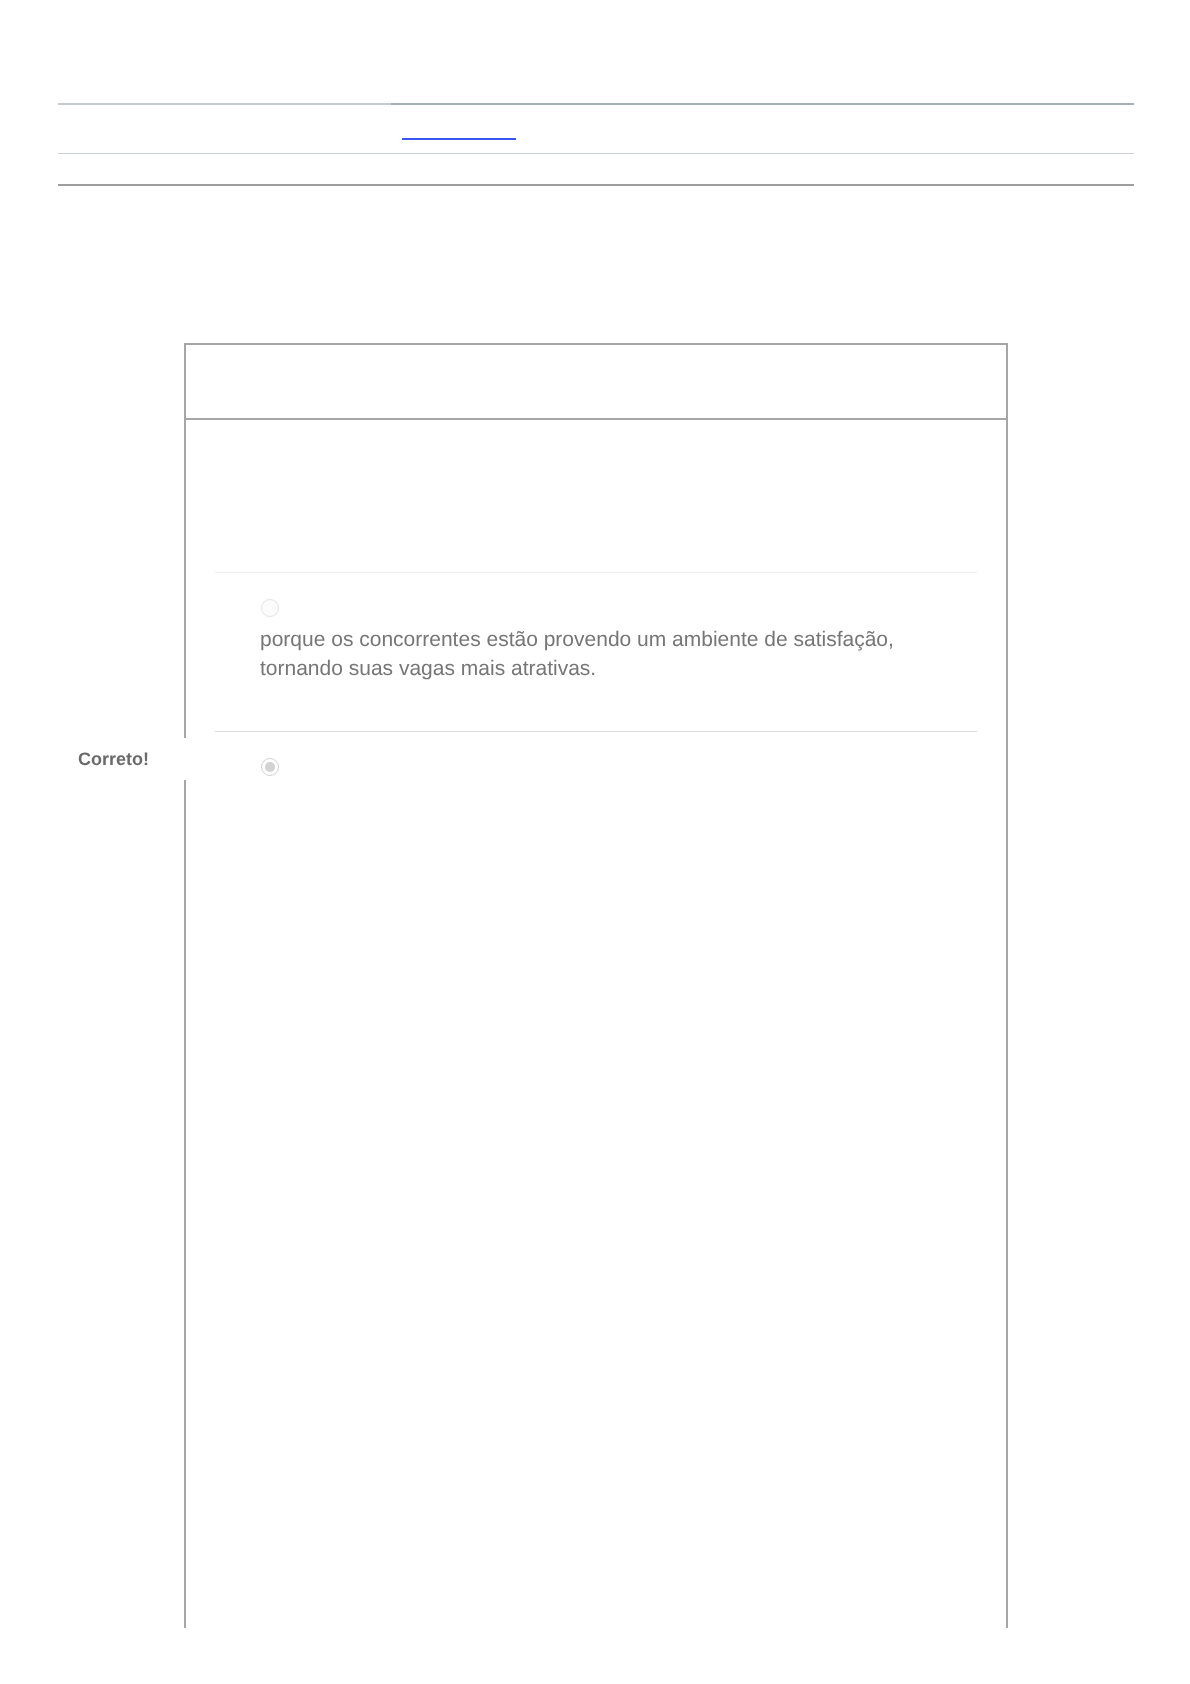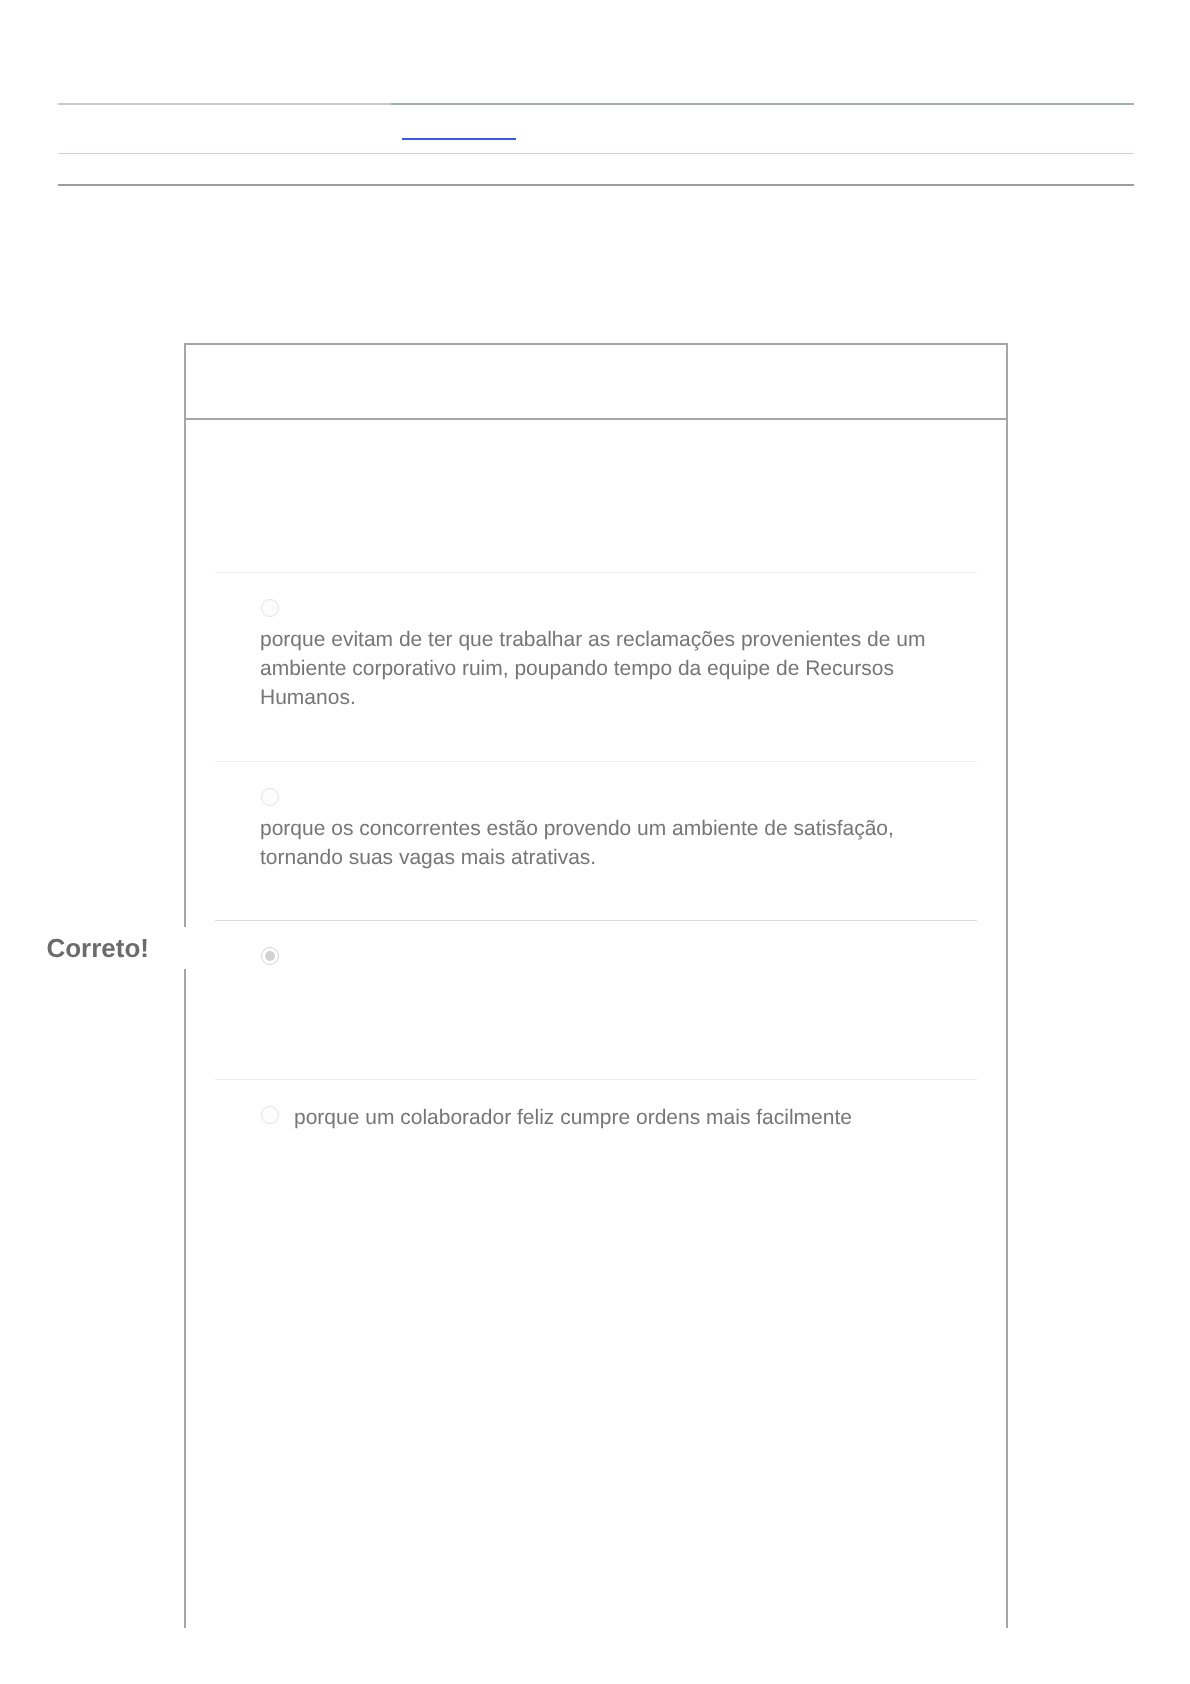--- a/index.html
+++ b/index.html
@@ -63,21 +63,21 @@
     min-height:158.4px;
   }
   .answer-text.hidden { color:#ffffff; }
 
   
   .answer.inline .radio { top:26px; }
   .answer.inline .answer-text { margin-left:79px; padding-top:23px; padding-bottom:0; }
 
   .correct-flag {
     position:absolute; left:-207px; top:6px; width:185px;
-    text-align:left; color:#6b6b6b; font-size:26px;
+    text-align:left; color:#6b6b6b; font-size:18px;
     font-weight:bold; line-height:24px;
     background:#ffffff; padding:9px 0 9px 0;
     z-index:3;
   }
   .correct-flag > span { display:inline-block; width:141px; text-align:right; }
 </style>
 </head>
 <body>
 
 <div class="hdr-rule-1a"></div>
@@ -91,36 +91,24 @@
 <div class="question">
   <div class="question-header">
     <span class="question-name"></span>
     <span class="question-points"></span>
   </div>
   <div class="question-text"></div>
   <ul class="answers" id="answers">
       <li class="answer">
         <div class="answer-body">
           <span class="radio"></span>
-          <span class="answer-text">porque evitam de ter que trabalhar as reclamações provenientes de um ambiente corporativo ruim, poupando tempo da equipe de Recursos Humanos.</span>
-        </div>
-      </li>
-      <li class="answer">
-        <div class="answer-body">
-          <span class="radio"></span>
           <span class="answer-text">porque os concorrentes estão provendo um ambiente de satisfação, tornando suas vagas mais atrativas.</span>
         </div>
       </li>
       <li class="answer correct">
         <div class="answer-body">
           <span class="correct-flag"><span>Correto!</span></span>
           <span class="radio checked"></span>
           <span class="answer-text hidden"></span>
         </div>
       </li>
-      <li class="answer inline">
-        <div class="answer-body">
-          <span class="radio"></span>
-          <span class="answer-text">porque um colaborador feliz cumpre ordens mais facilmente</span>
-        </div>
-      </li>
     </ul>
 </div>
 
 </body></html>

